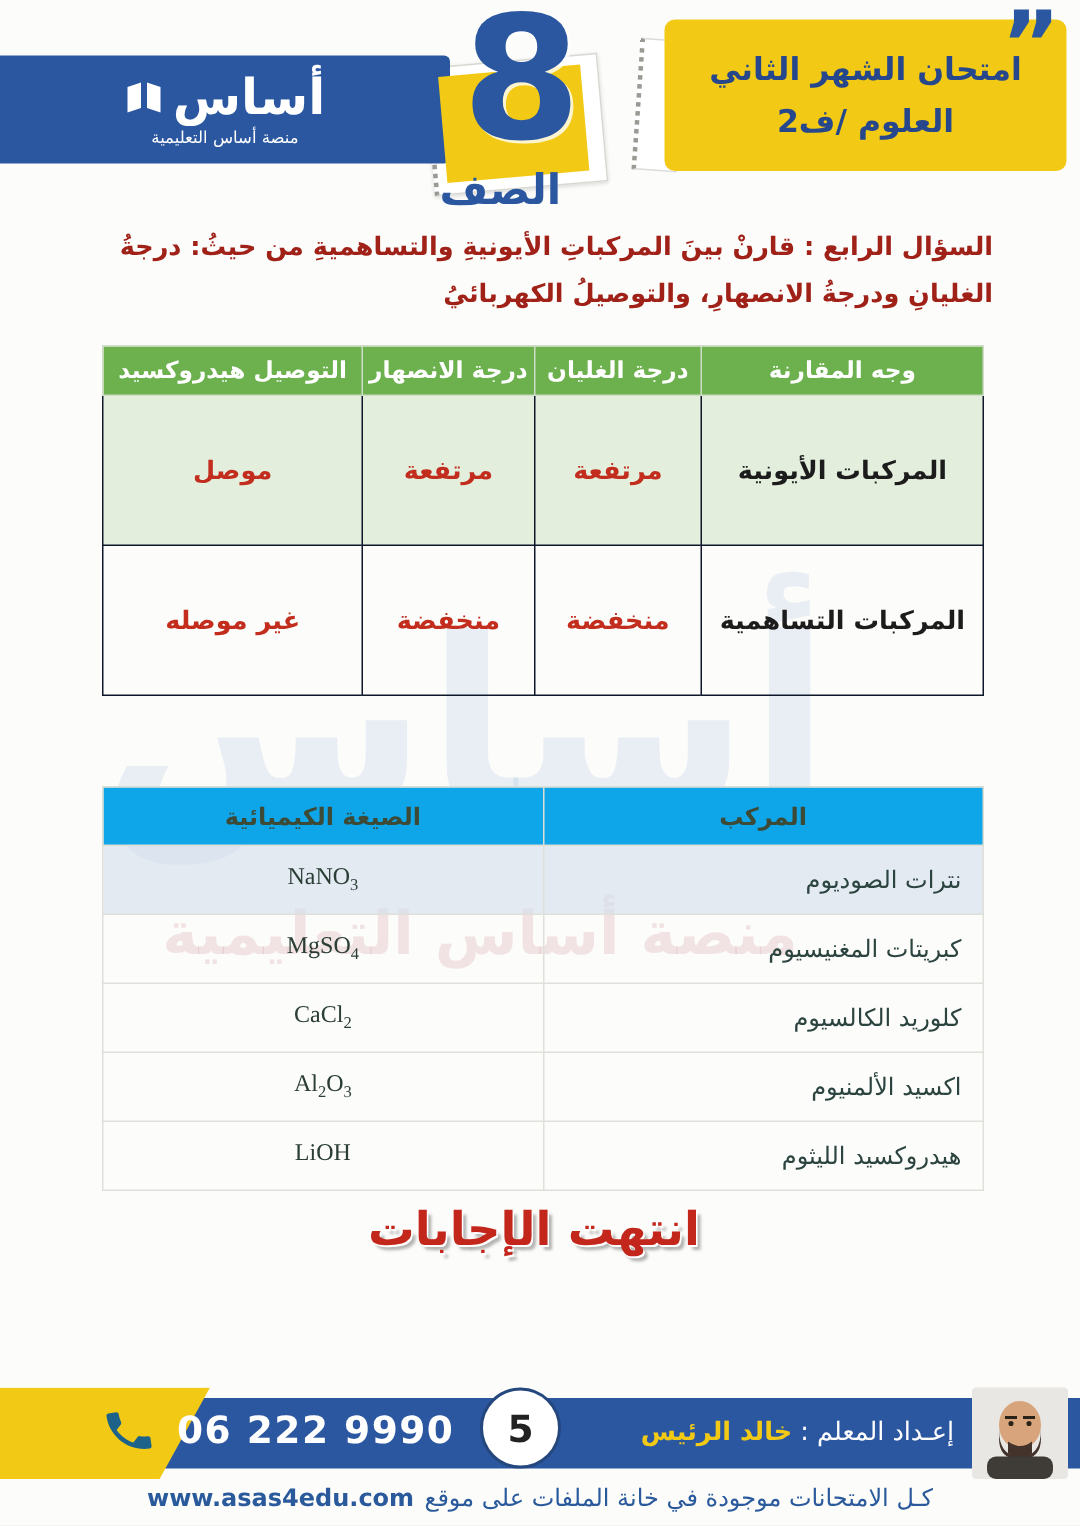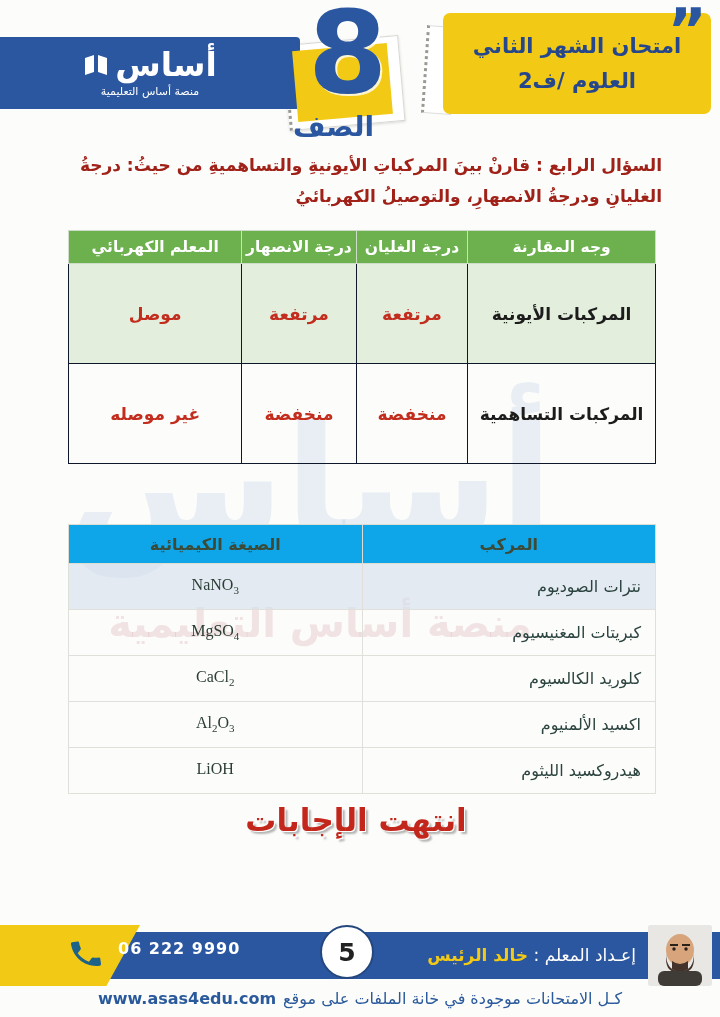--- a/index.html
+++ b/index.html
@@ -48,21 +48,21 @@
   .formula{direction:ltr;text-align:center;font-family:"Liberation Serif","DejaVu Serif",serif;color:#2b3e36;font-size:17px;}
   .formula sub{font-size:11px;}
 
   
   .end-note{position:absolute;z-index:2;left:0;right:8px;top:802px;text-align:center;direction:rtl;font-size:31px;font-weight:bold;color:#c3271c;letter-spacing:1px;text-shadow:1px 1px 0 #fff,3px 3px 2px rgba(120,120,120,0.55);}
 
   
   .foot-bar{position:absolute;z-index:3;left:0;top:932px;width:720px;height:47px;background:#2b57a0;}
   .foot-wedge{position:absolute;z-index:4;left:0;top:925px;width:140px;height:61px;background:#f2ca16;-webkit-clip-path:polygon(0 0,100% 0,76% 100%,0 100%);clip-path:polygon(0 0,100% 0,76% 100%,0 100%);}
   .phone-icon{position:absolute;z-index:5;left:68px;top:936px;width:36px;height:36px;transform:rotate(-8deg);}
-  .phone-num{position:absolute;z-index:5;left:118px;top:939px;direction:ltr;color:#fff;font-size:16px;font-weight:bold;letter-spacing:1px;}
+  .phone-num{position:absolute;z-index:5;left:118px;top:939px;direction:ltr;color:#fff;font-size:25px;font-weight:bold;letter-spacing:1px;}
   .page-circle{position:absolute;z-index:5;left:320px;top:925px;width:54px;height:54px;border-radius:50%;background:#fff;border:2px solid #24477e;box-sizing:border-box;display:flex;align-items:center;justify-content:center;}
   .page-num{font-size:25px;font-weight:bold;color:#222;}
   .prepared{position:absolute;z-index:5;right:84px;top:945px;direction:rtl;font-size:17px;color:#fff;white-space:nowrap;}
   .teacher{color:#f2ca16;font-weight:bold;}
   .avatar{position:absolute;z-index:5;right:8px;top:925px;width:64px;height:61px;background:#e9e7e3;border-radius:3px;overflow:hidden;}
   .foot-note{position:absolute;z-index:3;left:0;top:979px;width:720px;height:38px;display:flex;align-items:center;justify-content:center;direction:rtl;gap:7px;color:#2a5a9c;font-size:16px;}
   .website{direction:ltr;font-weight:bold;}
 </style>
 </head>
 <body>
@@ -96,21 +96,21 @@
   </div>
 
   <div class="question q4">السؤال الرابع : قارنْ بينَ المركباتِ الأيونيةِ والتساهميةِ من حيثُ: درجةُ الغليانِ ودرجةُ الانصهارِ، والتوصيلُ الكهربائيُ</div>
 
   <table class="tbl tbl1">
     <tbody>
         <tr>
       <th style="width:32%">وجه المقارنة</th>
       <th style="width:19%">درجة الغليان</th>
       <th style="width:19.5%">درجة الانصهار</th>
-      <th style="width:29.5%">المعلم الكهربائي</th>
+      <th style="width:29.5%">التوصيل هيدروكسيد</th>
     </tr>
     <tr class="tint">
       <td class="row-label">المركبات الأيونية</td>
       <td class="ans">مرتفعة</td>
       <td class="ans">مرتفعة</td>
       <td class="ans">موصل</td>
     </tr>
     <tr>
       <td class="row-label">المركبات التساهمية</td>
       <td class="ans">منخفضة</td>

